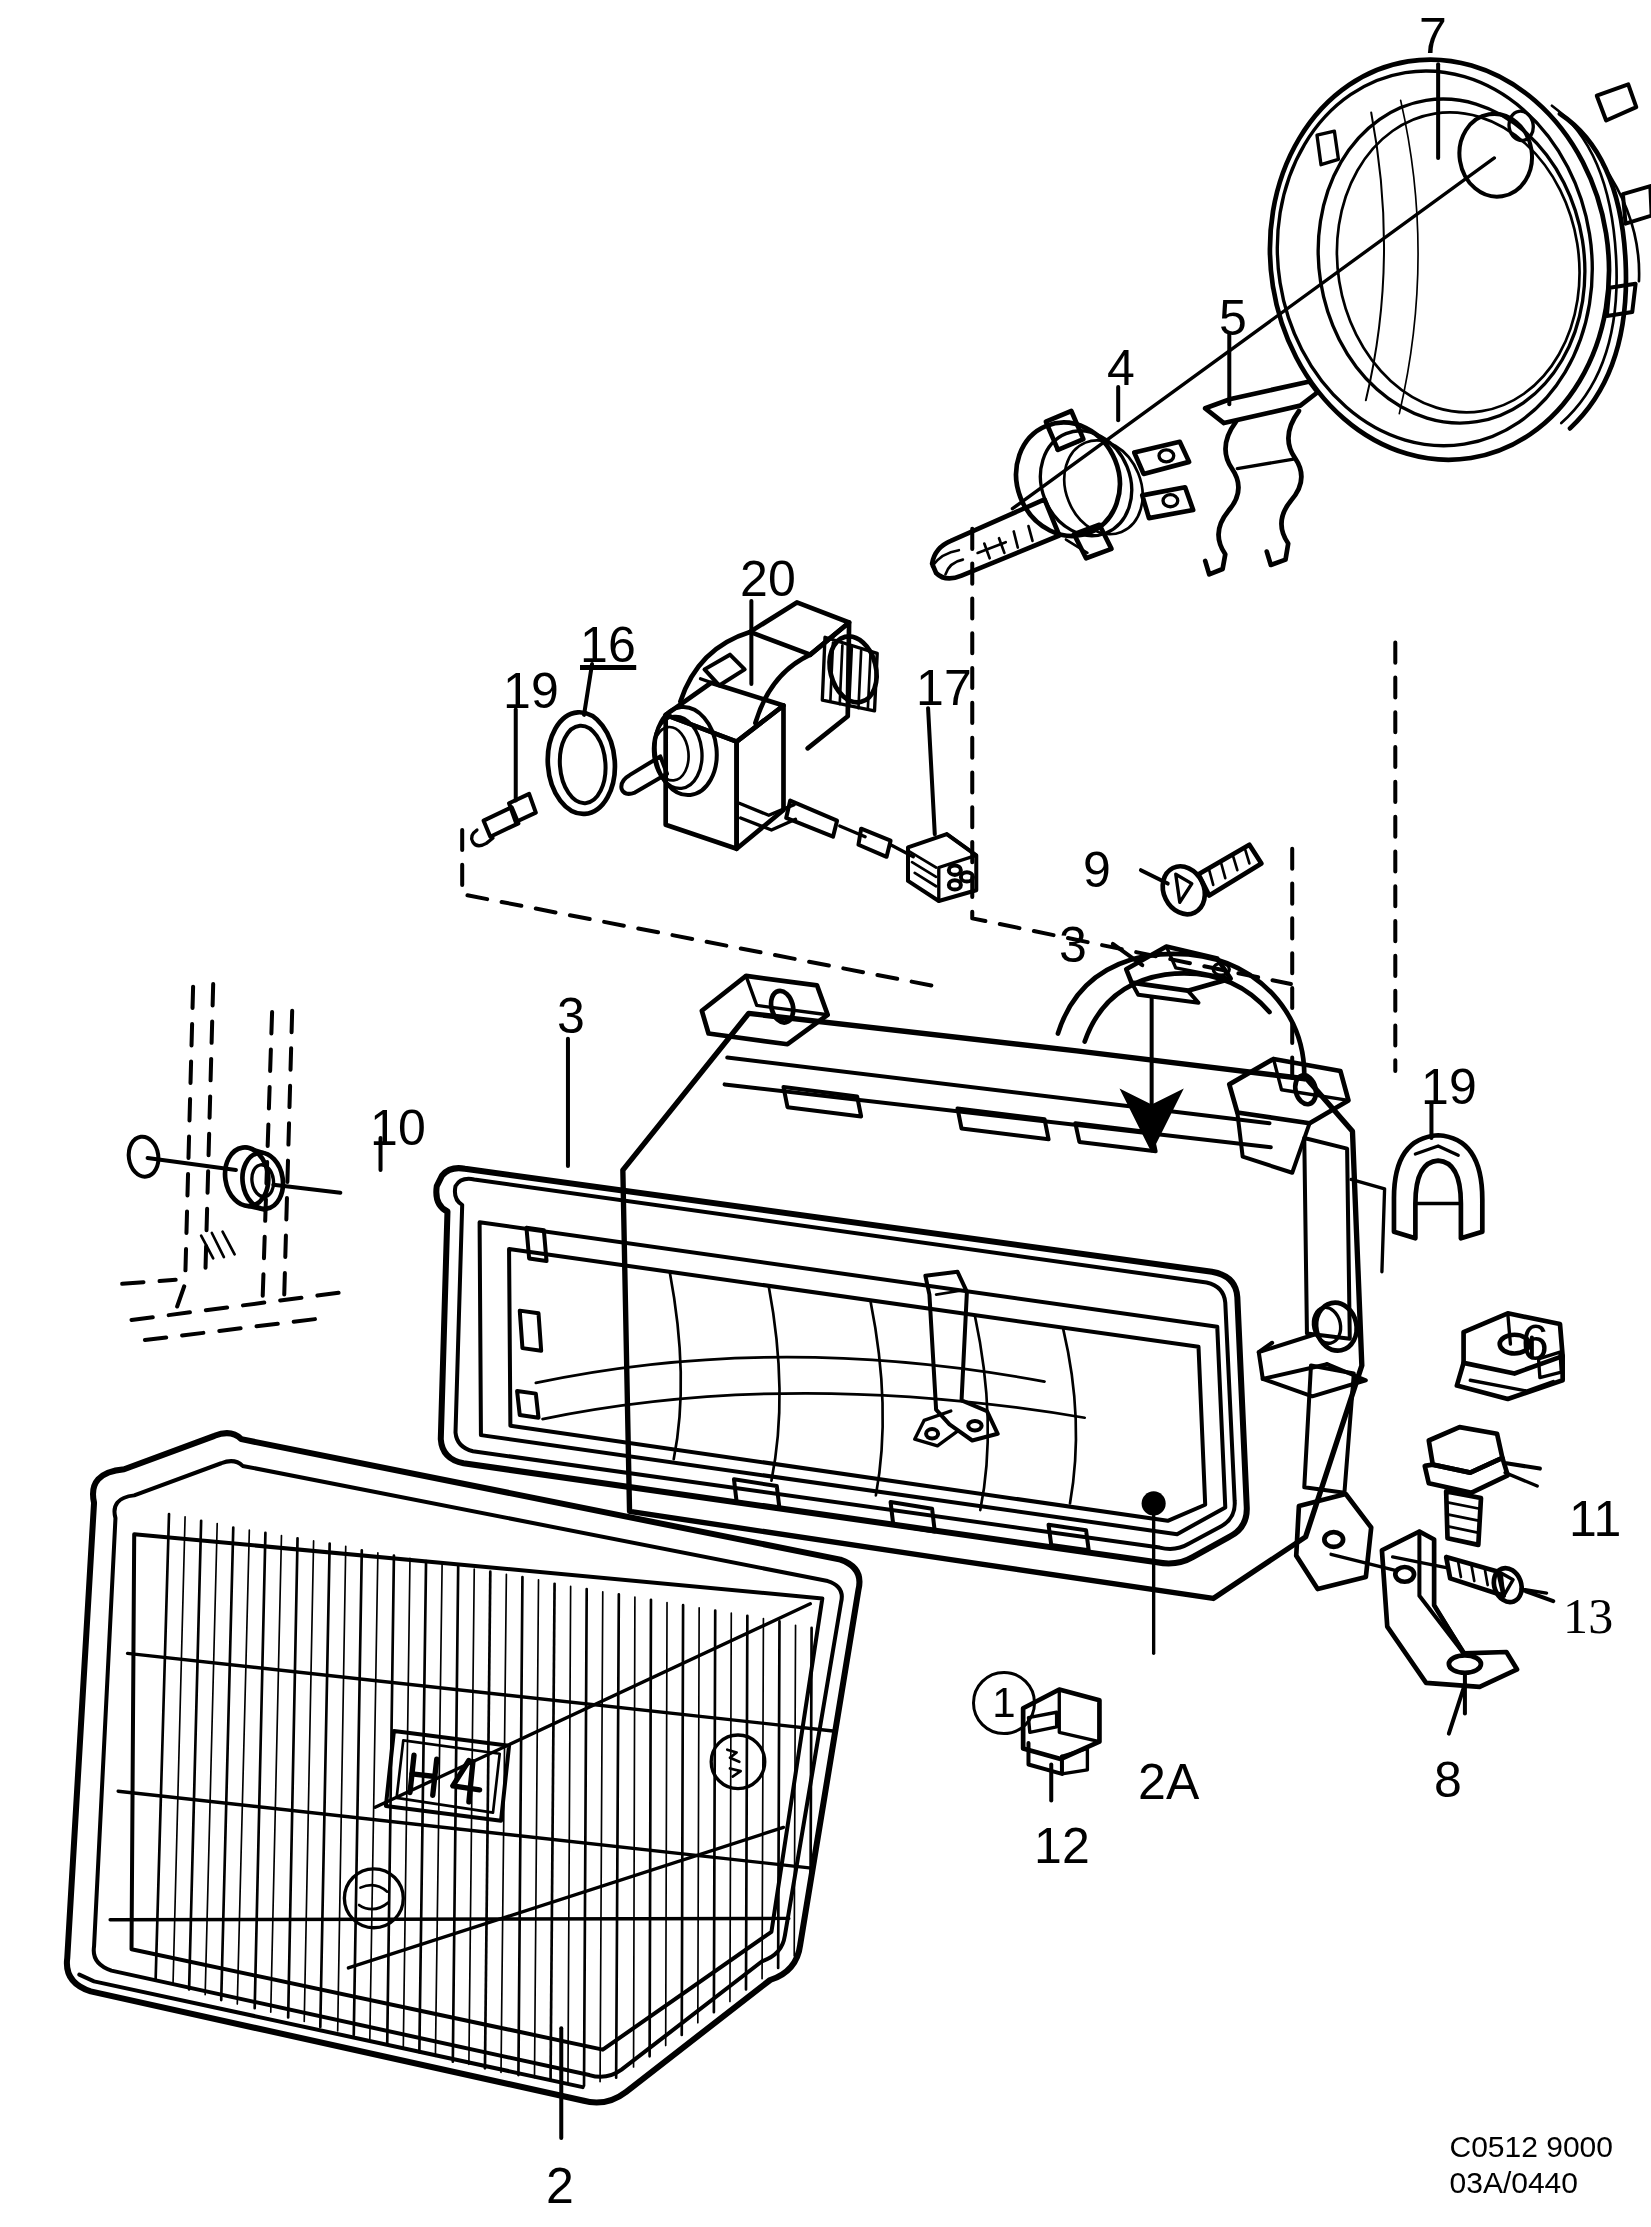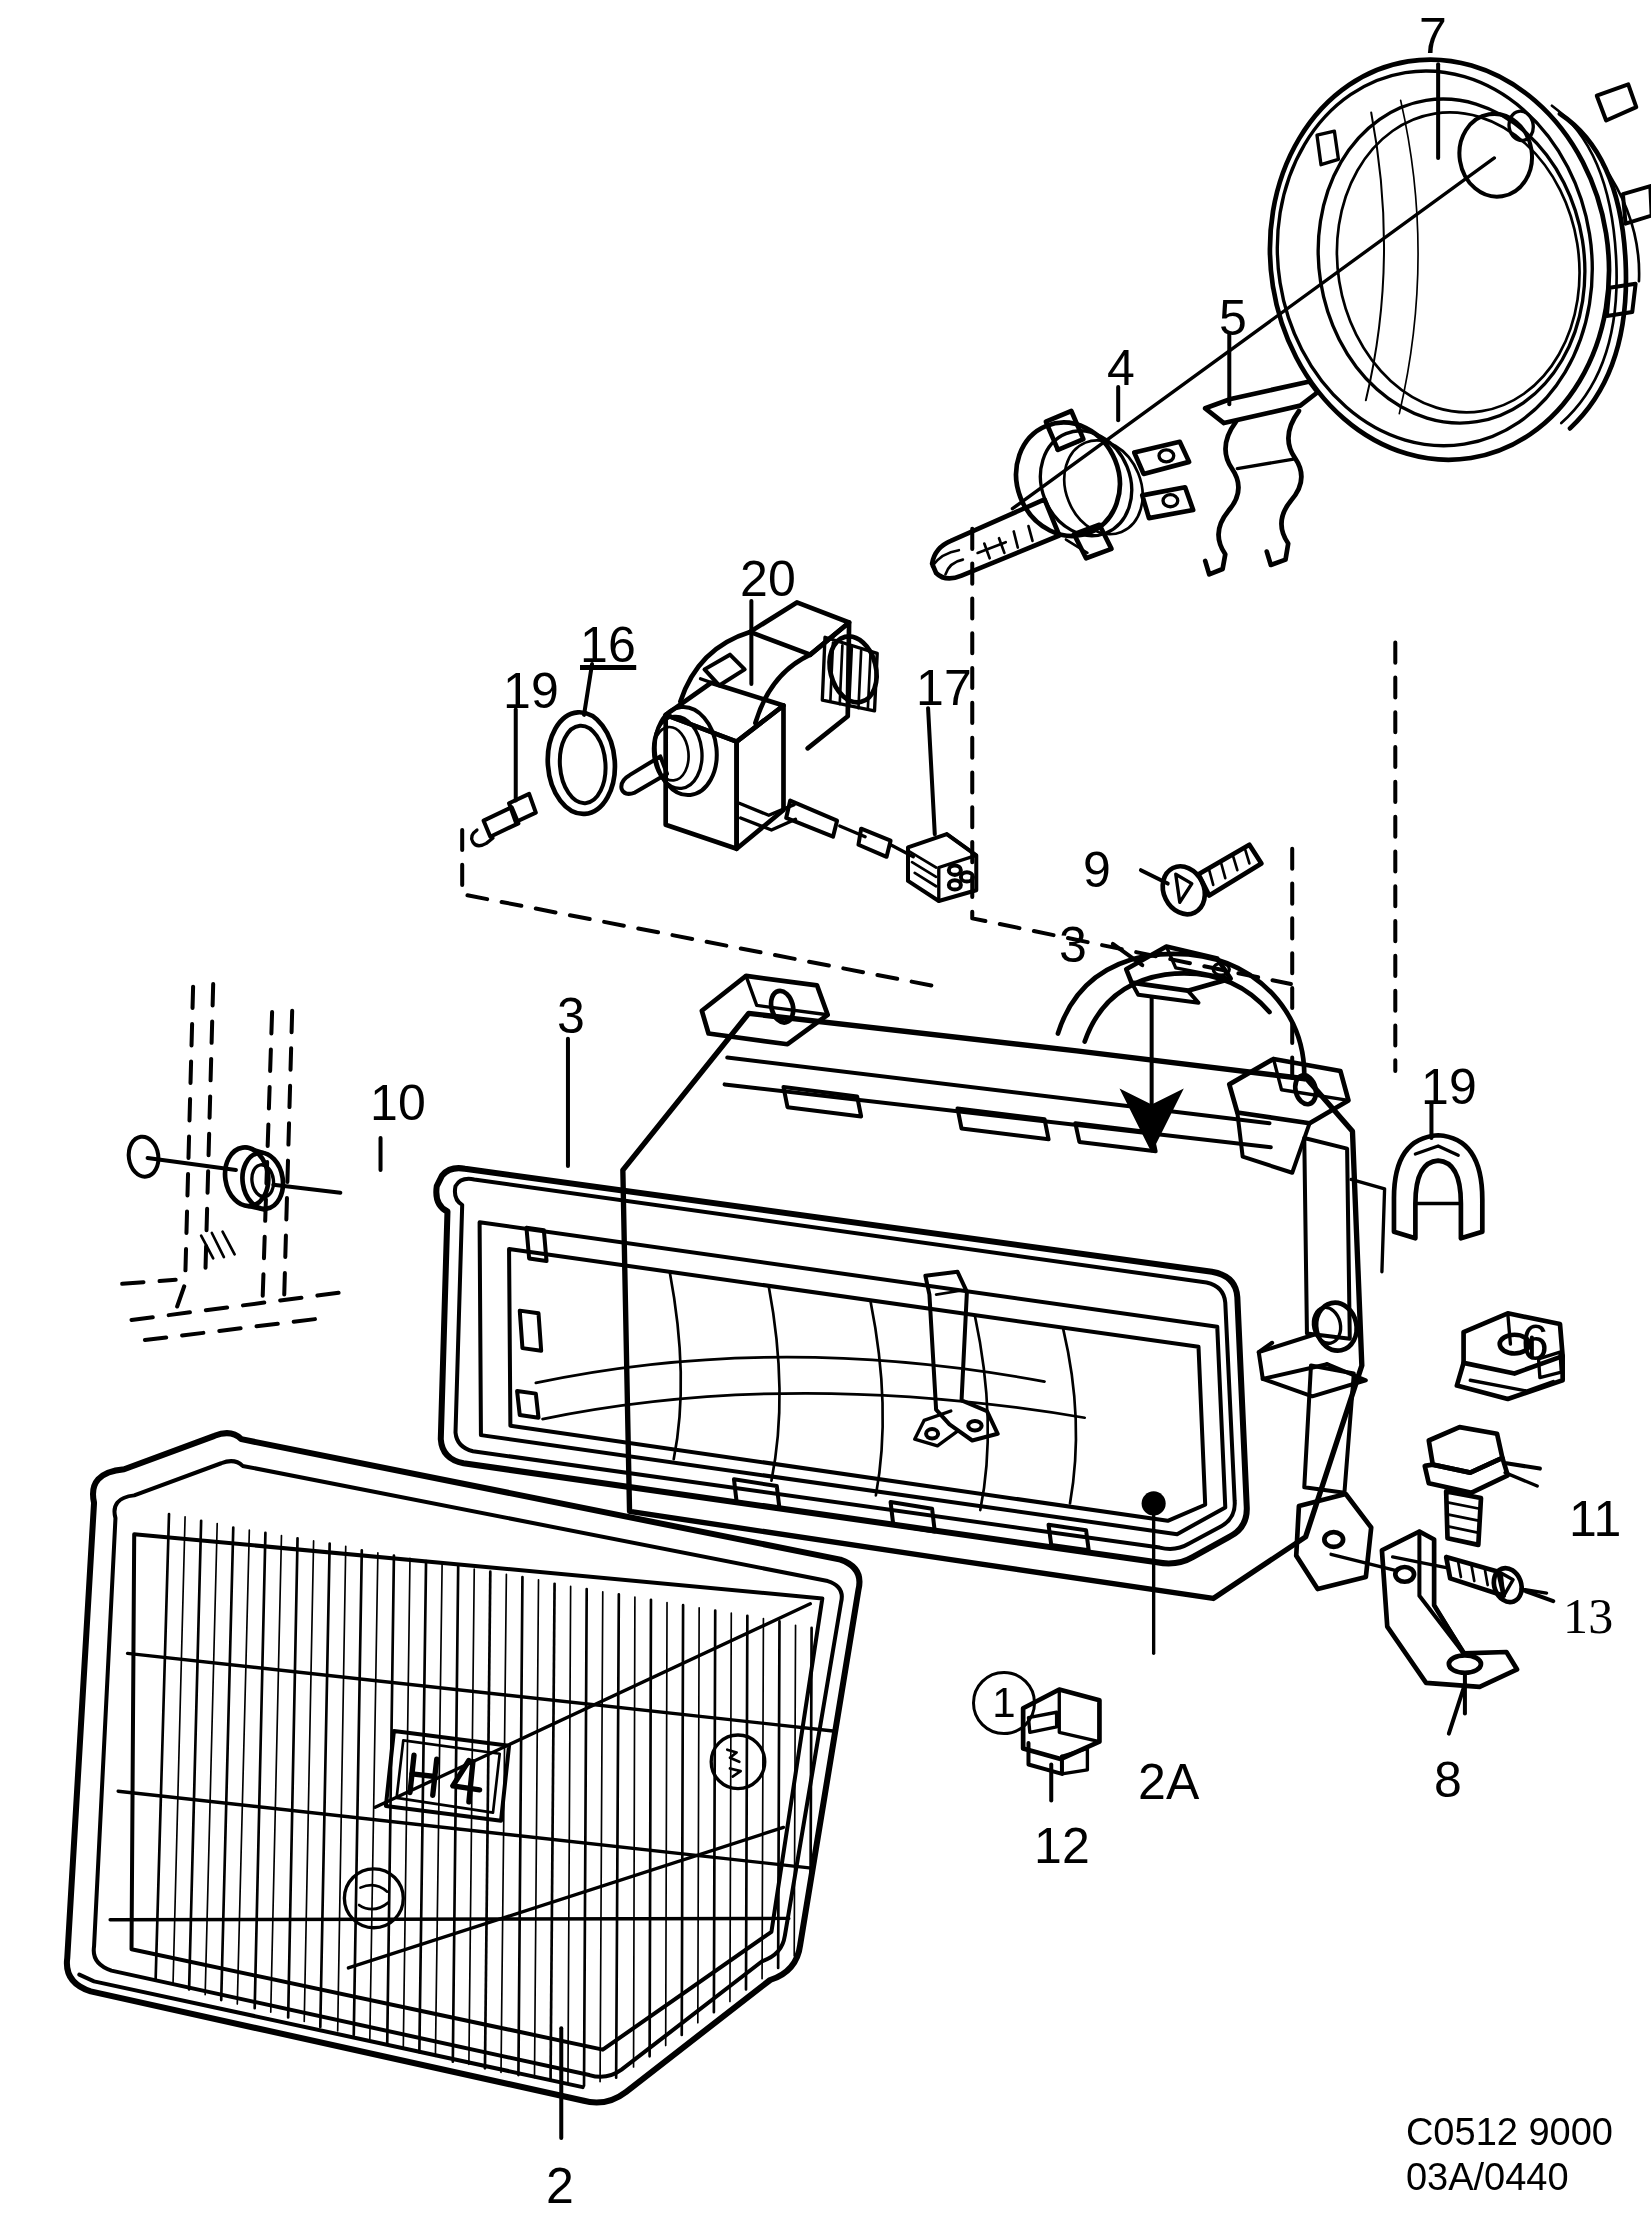--- a/index.html
+++ b/index.html
@@ -31,21 +31,21 @@
     border: 3.3px solid #000;
     border-radius: 50%;
     display: flex; align-items: center; justify-content: center;
     font-size: 42px;
   }
   #footer {
     position: absolute;
     right: 39px;
     bottom: 27px;
     text-align: left;
-    font-size: 38px;
+    font-size: 30px;
     line-height: 1.18;
     color: #000;
     font-family: "Liberation Sans", sans-serif;
   }
   #footer div { white-space: nowrap; }
 </style>
 </head>
 <body>
 
 <div id="sheet">
@@ -571,21 +571,21 @@
   <div class="callout" style="left:1419px; top:10.7px;">7</div>
   <div class="callout" style="left:1219px; top:293px;">5</div>
   <div class="callout" style="left:1107px; top:343px;">4</div>
   <div class="callout" style="left:740px; top:554px;">20</div>
   <div class="callout" style="left:580px;  top:620px;text-decoration:underline;">16</div>
   <div class="callout" style="left:503px;  top:666px;">19</div>
   <div class="callout" style="left:916px; top:663px;">17</div>
   <div class="callout" style="left:1083px; top:845px;">9</div>
   <div class="callout" style="left:1059px; top:920px;">3</div>
   <div class="callout" style="left:557px;  top:991px;">3</div>
-  <div class="callout" style="left:370px;  top:1078px;">10</div>
+  <div class="callout" style="left:370px;  top:1103px;">10</div>
   <div class="callout" style="left:1421px; top:1062px;">19</div>
   <div class="callout" style="left:1521px; top:1318px;">6</div>
   <div class="callout" style="left:1569px; top:1494px;">11</div>
   <div class="callout" style="left:1563px; top:1591px;font-family:Liberation Serif, serif;">13</div>
   <div class="callout" style="left:1434px; top:1755px;">8</div>
   <div class="callout circled" style="left:972px; top:1671px;">1</div>
 
   <div class="callout" style="left:1138px; top:1743px;margin-top:14px;">2A</div>
   <div class="callout" style="left:1034px; top:1821px;">12</div>
   <div class="callout" style="left:546px;  top:2161px;">2</div>

